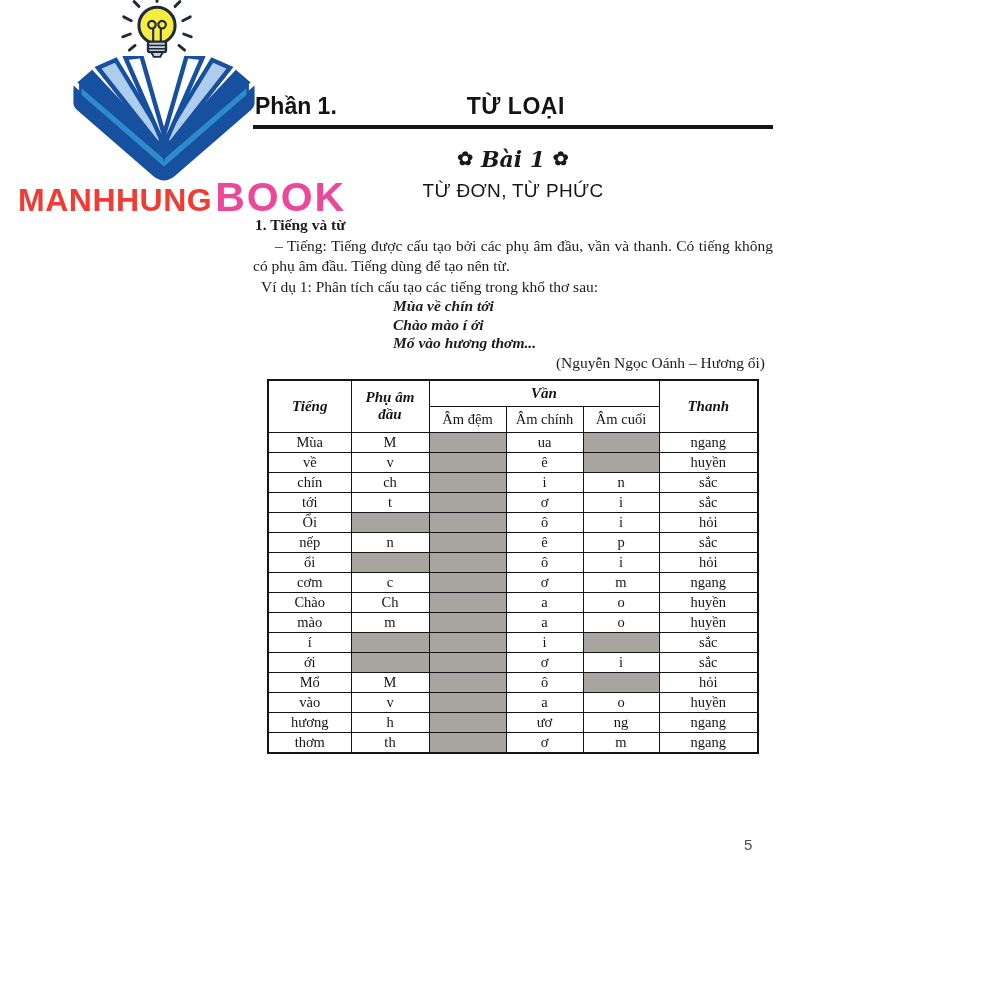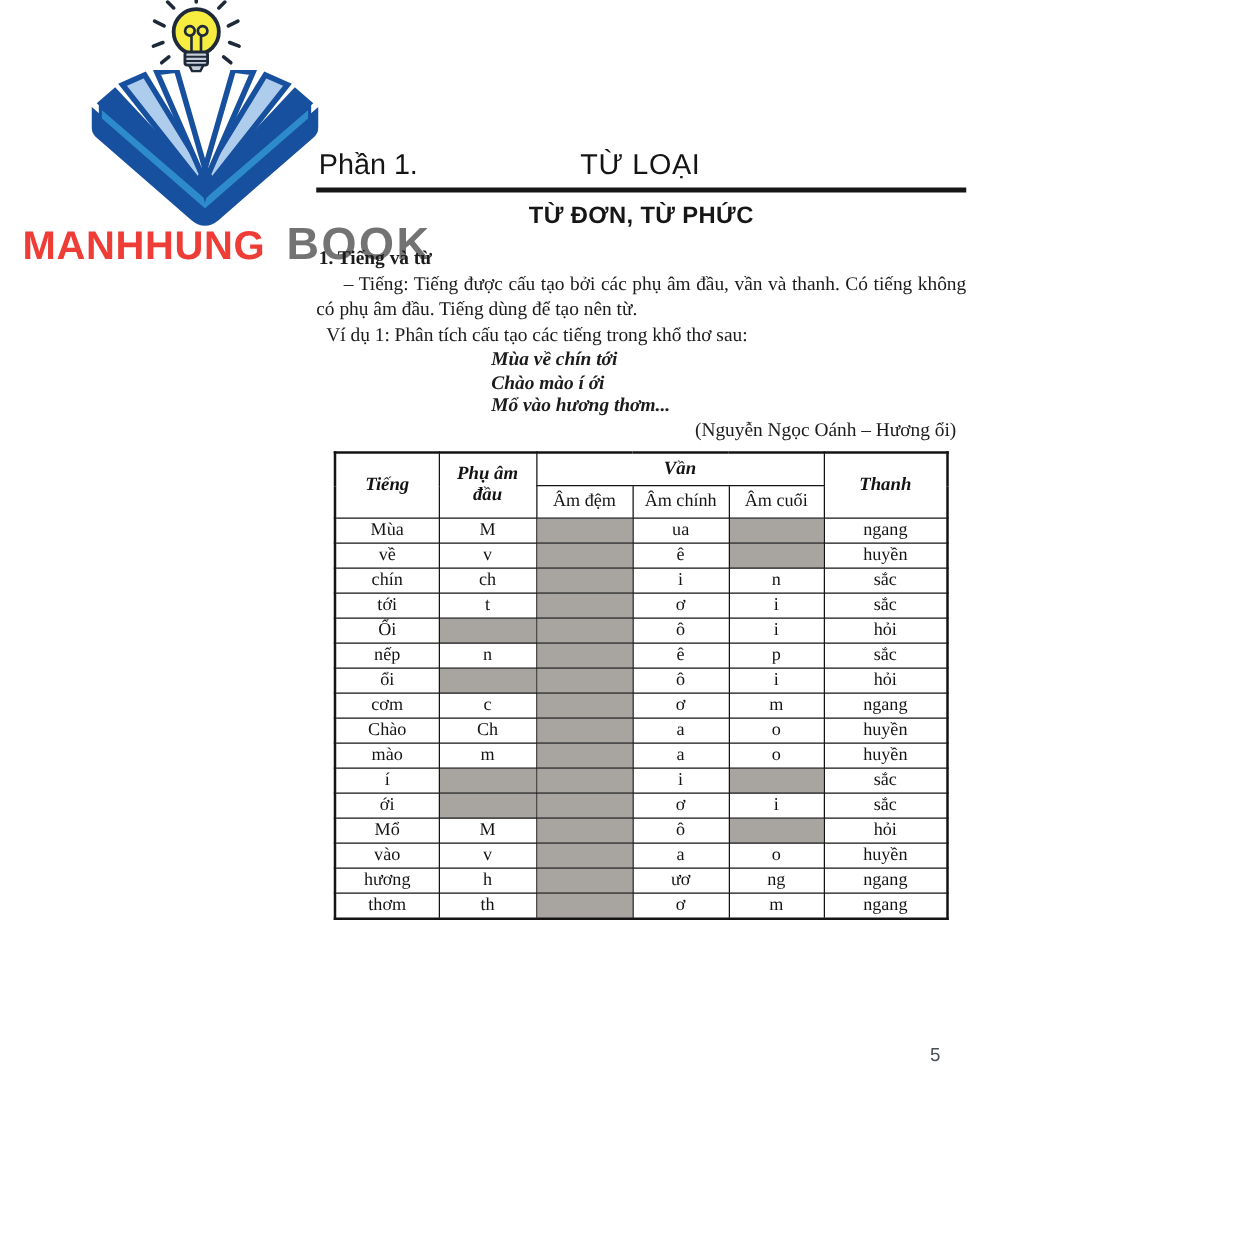--- a/index.html
+++ b/index.html
@@ -8,33 +8,33 @@
     position:relative; width:1008px; height:1008px; background:#ffffff;
     font-family:"Liberation Serif", serif; color:#1b1b1b; overflow:hidden;
   }
 
   
   .logo { position:absolute; left:16px; top:0; width:300px; height:230px; }
   .bulb-wrap { position:absolute; left:98px; top:-6px; width:86px; height:80px; }
   .book-wrap { position:absolute; left:48px; top:56px; width:200px; height:128px; }
   .brand { position:absolute; left:2px; top:174px; display:flex; align-items:baseline; white-space:nowrap; font-family:"Liberation Sans", sans-serif; }
   .brand-first { font-size:32px; font-weight:800; letter-spacing:0.5px; color:#ee3d37; }
-  .brand-second { font-size:36px; font-weight:800; letter-spacing:2px; color:#737373; margin-left:17px; }
+  .brand-second { font-size:41px; font-weight:800; letter-spacing:2px; color:#ec4899; margin-left:3px; }
 
   
   .content { position:absolute; left:253px; top:90px; width:520px; }
 
-  .part-row { display:flex; align-items:flex-end; height:30px; font-family:"Liberation Sans", sans-serif; font-weight:400; font-size:23px; color:#141414;margin-top:25px; }
+  .part-row { display:flex; align-items:flex-end; height:30px; font-family:"Liberation Sans", sans-serif; font-weight:700; font-size:23px; color:#141414; }
   .part-label { margin-left:2px; }
   .part-title { margin-left:130px; letter-spacing:0.5px; }
   .divider { margin-top:5px; height:3px; border-top:2px solid #161616; border-bottom:2px solid #161616; }
 
   .bai-badge { margin-top:17px; text-align:center; font-family:"DejaVu Serif", serif; font-style:italic; font-weight:700; font-size:22px; color:#181818; }
   .bai-badge .flower { font-style:normal; font-size:19px; position:relative; top:-2px; }
-  .lesson-title { margin-top:8px; text-align:center; font-family:"Liberation Sans", sans-serif; font-weight:700; font-size:19px; letter-spacing:0.3px; color:#161616; }
+  .lesson-title { margin-top:8px; text-align:center; font-family:"Liberation Sans", sans-serif; font-weight:400; font-size:19px; letter-spacing:0.3px; color:#161616; }
 
   .body-text { margin-top:13px; font-size:15.5px; line-height:20.5px; }
   .section-heading { font-weight:700; margin-left:2px; }
   .subsection-heading { font-weight:700; font-style:italic; text-indent:22px; }
   .paragraph { text-align:justify; text-indent:22px; }
   .example-intro { text-indent:8px; }
 
   .poem { margin-left:140px; font-style:italic; font-weight:600; font-size:15.5px; line-height:18.5px; }
   .attribution { text-align:right; padding-right:8px; font-size:15.5px; line-height:20px; }
   .attribution .work { }
@@ -112,20 +112,25 @@
   </div>
 
   <div class="content">
 
     <div class="part-row">
       <span class="part-label">Phần 1.</span>
       <span class="part-title">TỪ LOẠI</span>
     </div>
     <div class="divider"></div>
 
+    <div class="bai-badge">
+      <span class="flower">✿</span>
+      <span>Bài 1</span>
+      <span class="flower">✿</span>
+    </div>
     <div class="lesson-title">TỪ ĐƠN, TỪ PHỨC</div>
 
     <div class="body-text">
       <p class="section-heading">1. Tiếng và từ</p>
       <p class="paragraph">– Tiếng: Tiếng được cấu tạo bởi các phụ âm đầu, vần và thanh. Có tiếng không có phụ âm đầu. Tiếng dùng để tạo nên từ.</p>
       <p class="example-intro">Ví dụ 1: Phân tích cấu tạo các tiếng trong khổ thơ sau:</p>
     </div>
 
     <div class="poem">
       <div>Mùa về chín tới</div>

